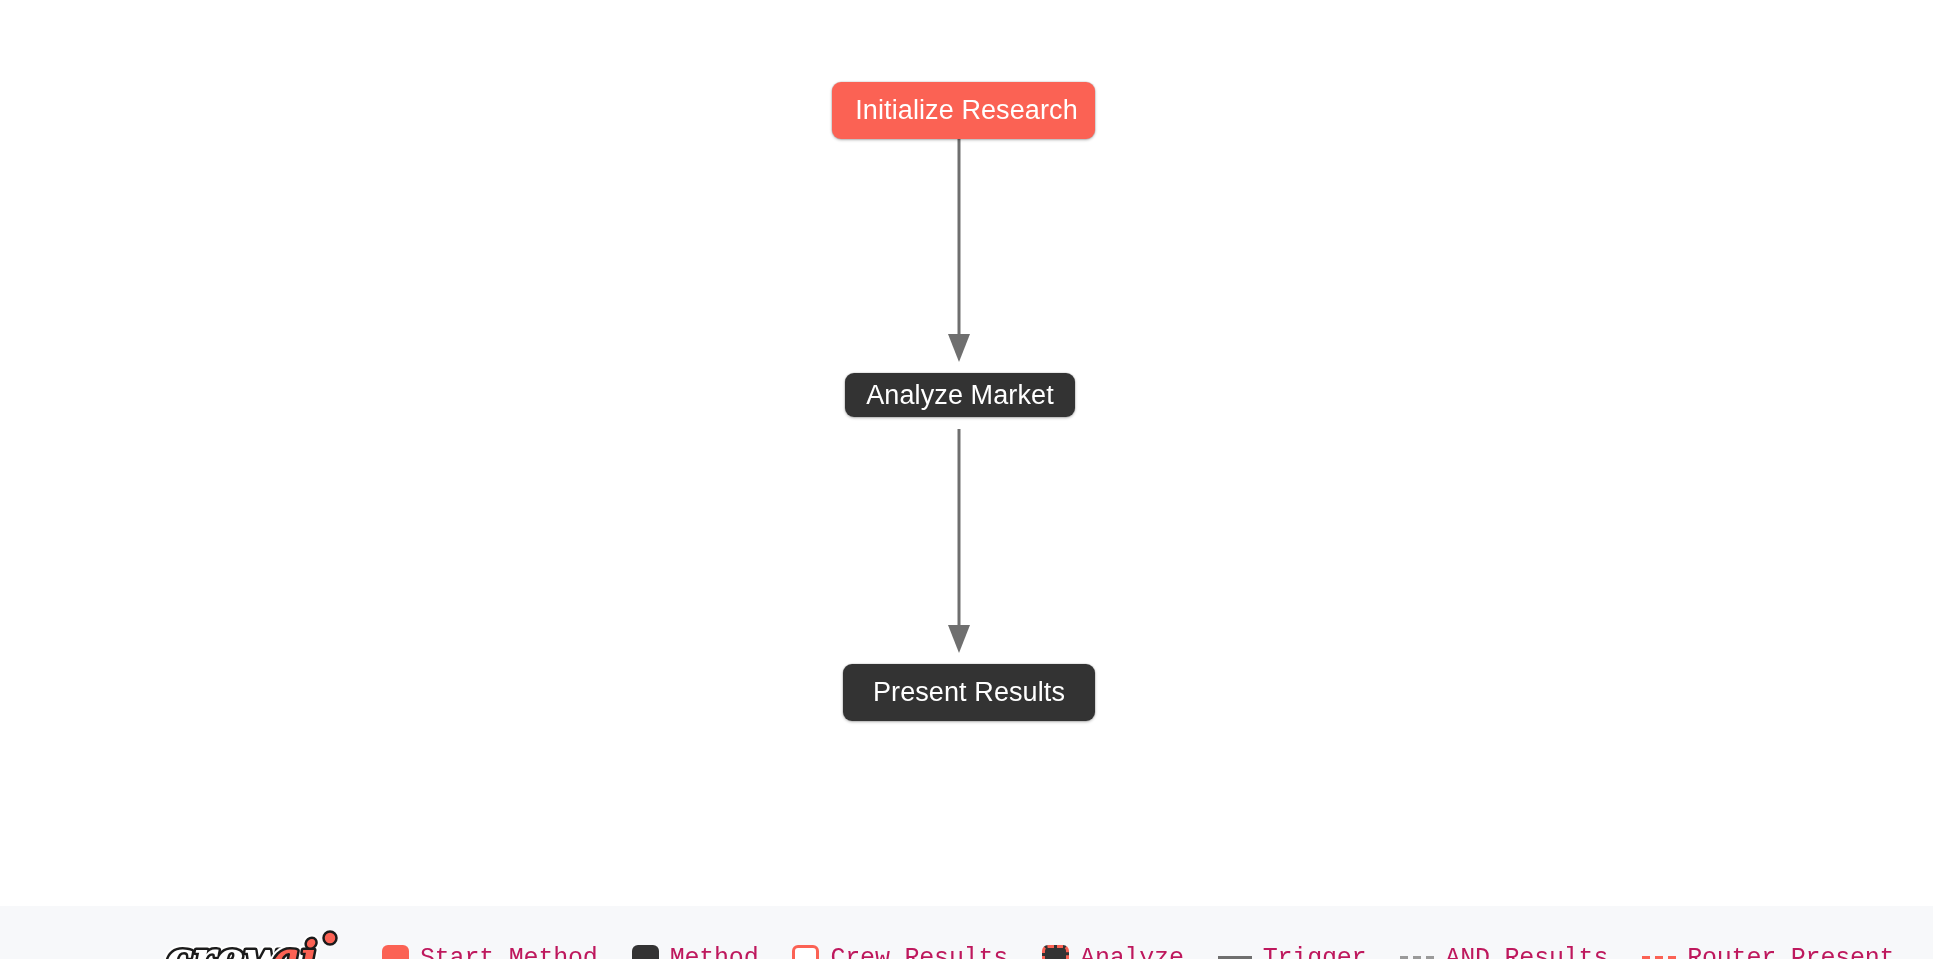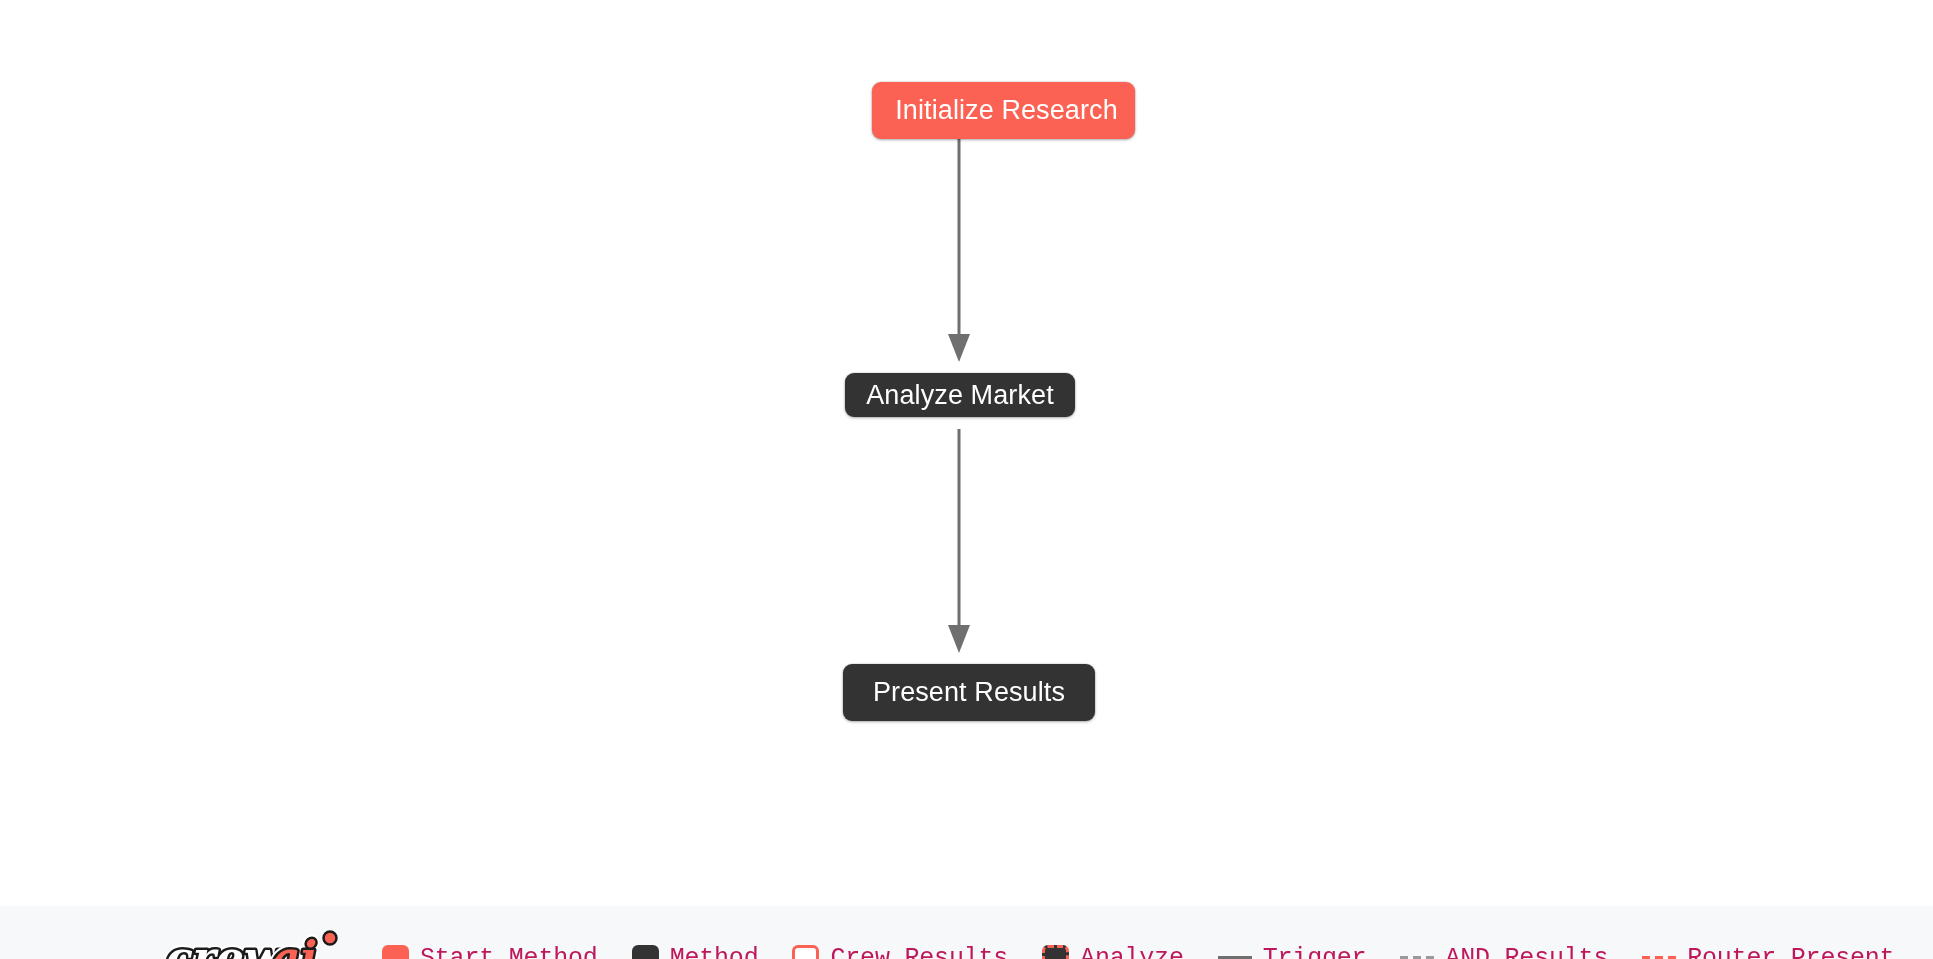--- a/index.html
+++ b/index.html
@@ -133,21 +133,21 @@
       <line x1="959" y1="139" x2="959" y2="336" stroke="#6f6f6f" stroke-width="3"></line>
       <polygon points="948,334 970,334 959,362" fill="#6f6f6f"></polygon>
     </g>
 
     <g>
       <line x1="959" y1="429" x2="959" y2="627" stroke="#6f6f6f" stroke-width="3"></line>
       <polygon points="948,625 970,625 959,653" fill="#6f6f6f"></polygon>
     </g>
   </svg>
 
-  <div class="node start" style="left:872px; top:82px; width:263px; height:57px;padding-left:28px;">
+  <div class="node start" style="left:832px; top:82px; width:263px; height:57px;padding-left:28px;">
     <span class="node-label">Initialize Research</span>
   </div>
 
   <div class="node method" style="left:845px; top:373px; width:230px; height:44px;">
     <span class="node-label">Analyze Market</span>
   </div>
 
   <div class="node method" style="left:843px; top:664px; width:252px; height:57px;">
     <span class="node-label">Present Results</span>
   </div>

